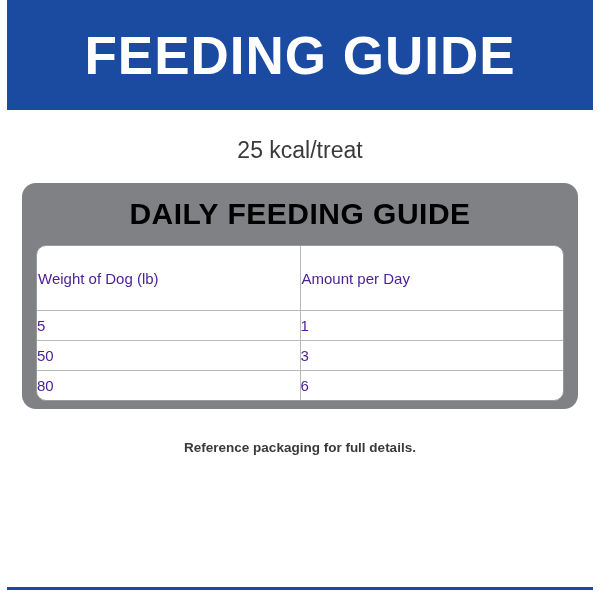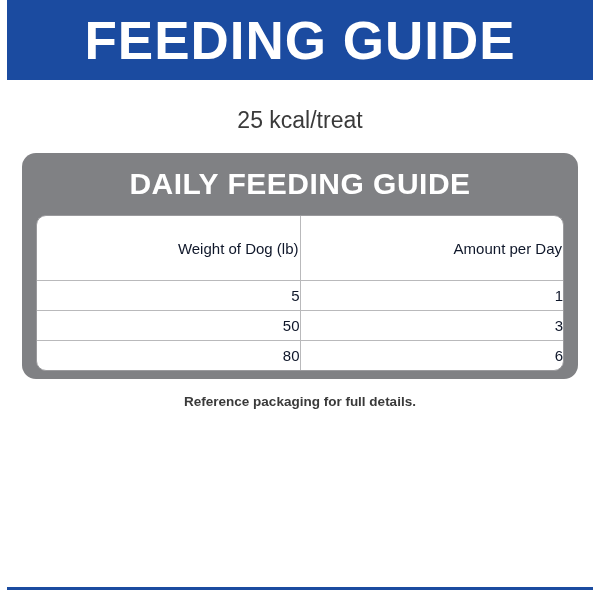--- a/index.html
+++ b/index.html
@@ -19,21 +19,21 @@
     height: 600px;
     box-sizing: border-box;
     background: #ffffff;
     display: flex;
     flex-direction: column;
   }
   
   .header-band {
     position: relative;
     width: 600px;
-    height: 80px;
+    height: 110px;
     background: #1b4ba0;
     display: flex;
     align-items: center;
     justify-content: center;
     box-sizing: border-box;
   }
   .header-band .title {
     color: #ffffff;
     font-size: 53px;
     font-weight: bold;
@@ -64,21 +64,21 @@
   .card {
     margin: 19px auto 0 auto;
     width: 556px;
     box-sizing: border-box;
     background: #808184;
     border-radius: 14px;
     padding: 0 0 8px 0;
     overflow: hidden;
   }
   .card-title {
-    color: #ffffff;
+    color: #000000;
     font-size: 30px;
     font-weight: bold;
     text-align: center;
     letter-spacing: 0.5px;
     padding: 14px 0 14px 0;
     font-family: "Liberation Sans", sans-serif;
   }
   .table-wrap {
     margin: 0 14px;
     background: #ffffff;
@@ -86,22 +86,22 @@
     overflow: hidden;
     border: 1px solid #9a9a9d;
   }
   table.feeding {
     width: 100%;
     border-collapse: collapse;
     table-layout: fixed;
   }
   table.feeding th,
   table.feeding td {
-    text-align: right;
-    color: #0f172a;
+    text-align: left;
+    color: #4c1d95;
     font-family: "Liberation Sans", sans-serif;
     border-bottom: 1px solid #b9b9bb;
     border-right: 1px solid #b9b9bb;
     margin-top: 12px;
   }
   table.feeding th:last-child,
   table.feeding td:last-child {
     border-right: none;
   }
   table.feeding tr:last-child td {
@@ -115,21 +115,21 @@
   table.feeding td {
     font-size: 15px;
     height: 29px;
     padding: 0;
   }
   .footnote {
     text-align: center;
     font-size: 13.5px;
     font-weight: bold;
     color: #3a3a3a;
-    margin-top: 15px;
+    margin-top: 31px;
     font-family: "Liberation Sans", sans-serif;
   }
   .bottom-rule {
     position: absolute;
     left: 7px;
     right: 7px;
     bottom: 10px;
     height: 3px;
     background: #1b4ba0;
   }

